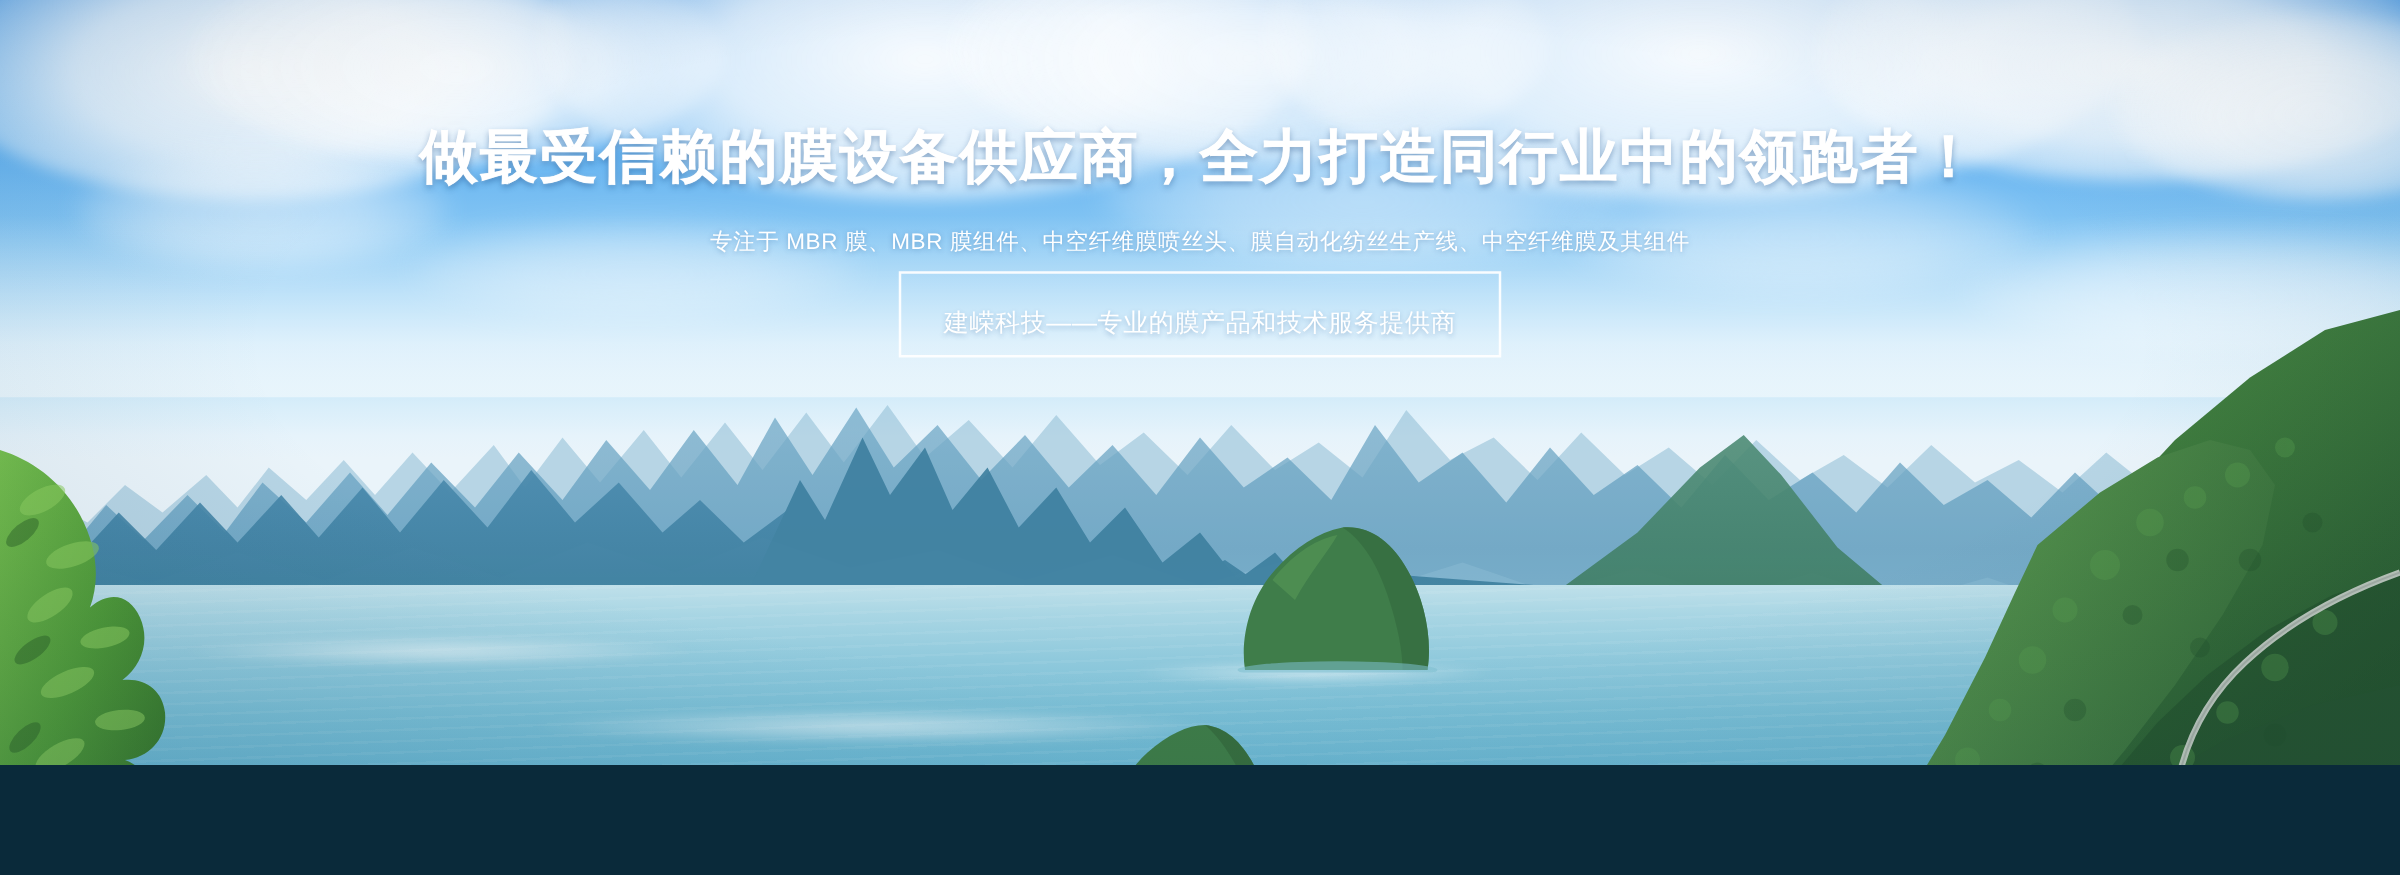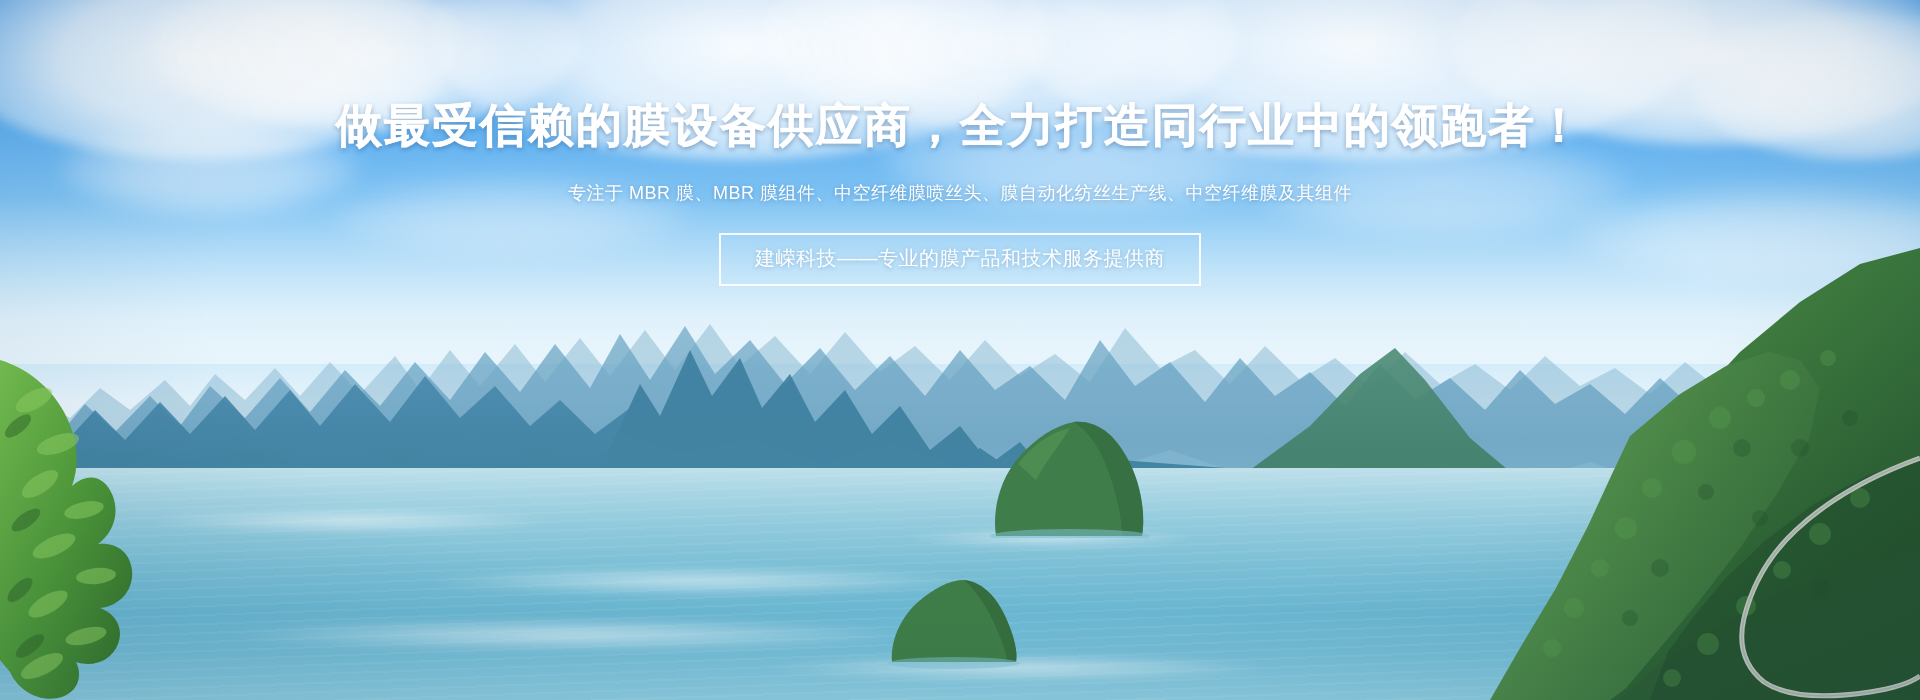--- a/index.html
+++ b/index.html
@@ -5,21 +5,21 @@
 <style>
   * { margin:0; padding:0; box-sizing:border-box; }
   html,body { background:#0a2a3a; }
   body {
     font-family:"Liberation Sans","DejaVu Sans",sans-serif;
     width:1920px; height:700px; overflow:hidden;
   }
 
   .banner {
     position:relative;
-    width:1920px; height:700px;
+    width:1920px; height:612px;
     overflow:hidden;
     background:linear-gradient(180deg,
         #2f8de4 0%,
         #3f9ae9 6%,
         #54a9ee 14%,
         #6cb7f1 22%,
         #8ac9f4 32%,
         #a6d8f7 41%,
         #c2e4f8 48%,
         #d8eefa 53%,
@@ -121,23 +121,23 @@
     margin-top:30px;
     font-size:18px;
     font-weight:normal;
     color:#ffffff;
     letter-spacing:.5px;
     white-space:nowrap;
     text-shadow:0 1px 4px rgba(30,80,140,.35);
   }
 
   .tagline-box {
-    margin-top:28px;
+    margin-top:12px;
     border:2px solid rgba(255,255,255,.92);
-    padding:10px 34px 12px 34px;
+    padding:26px 34px 12px 34px;
     background:transparent;
   }
   .tagline-text {
     font-size:20px;
     color:#ffffff;
     letter-spacing:.5px;
     white-space:nowrap;
     text-shadow:0 1px 4px rgba(30,80,140,.30);
   }
 

